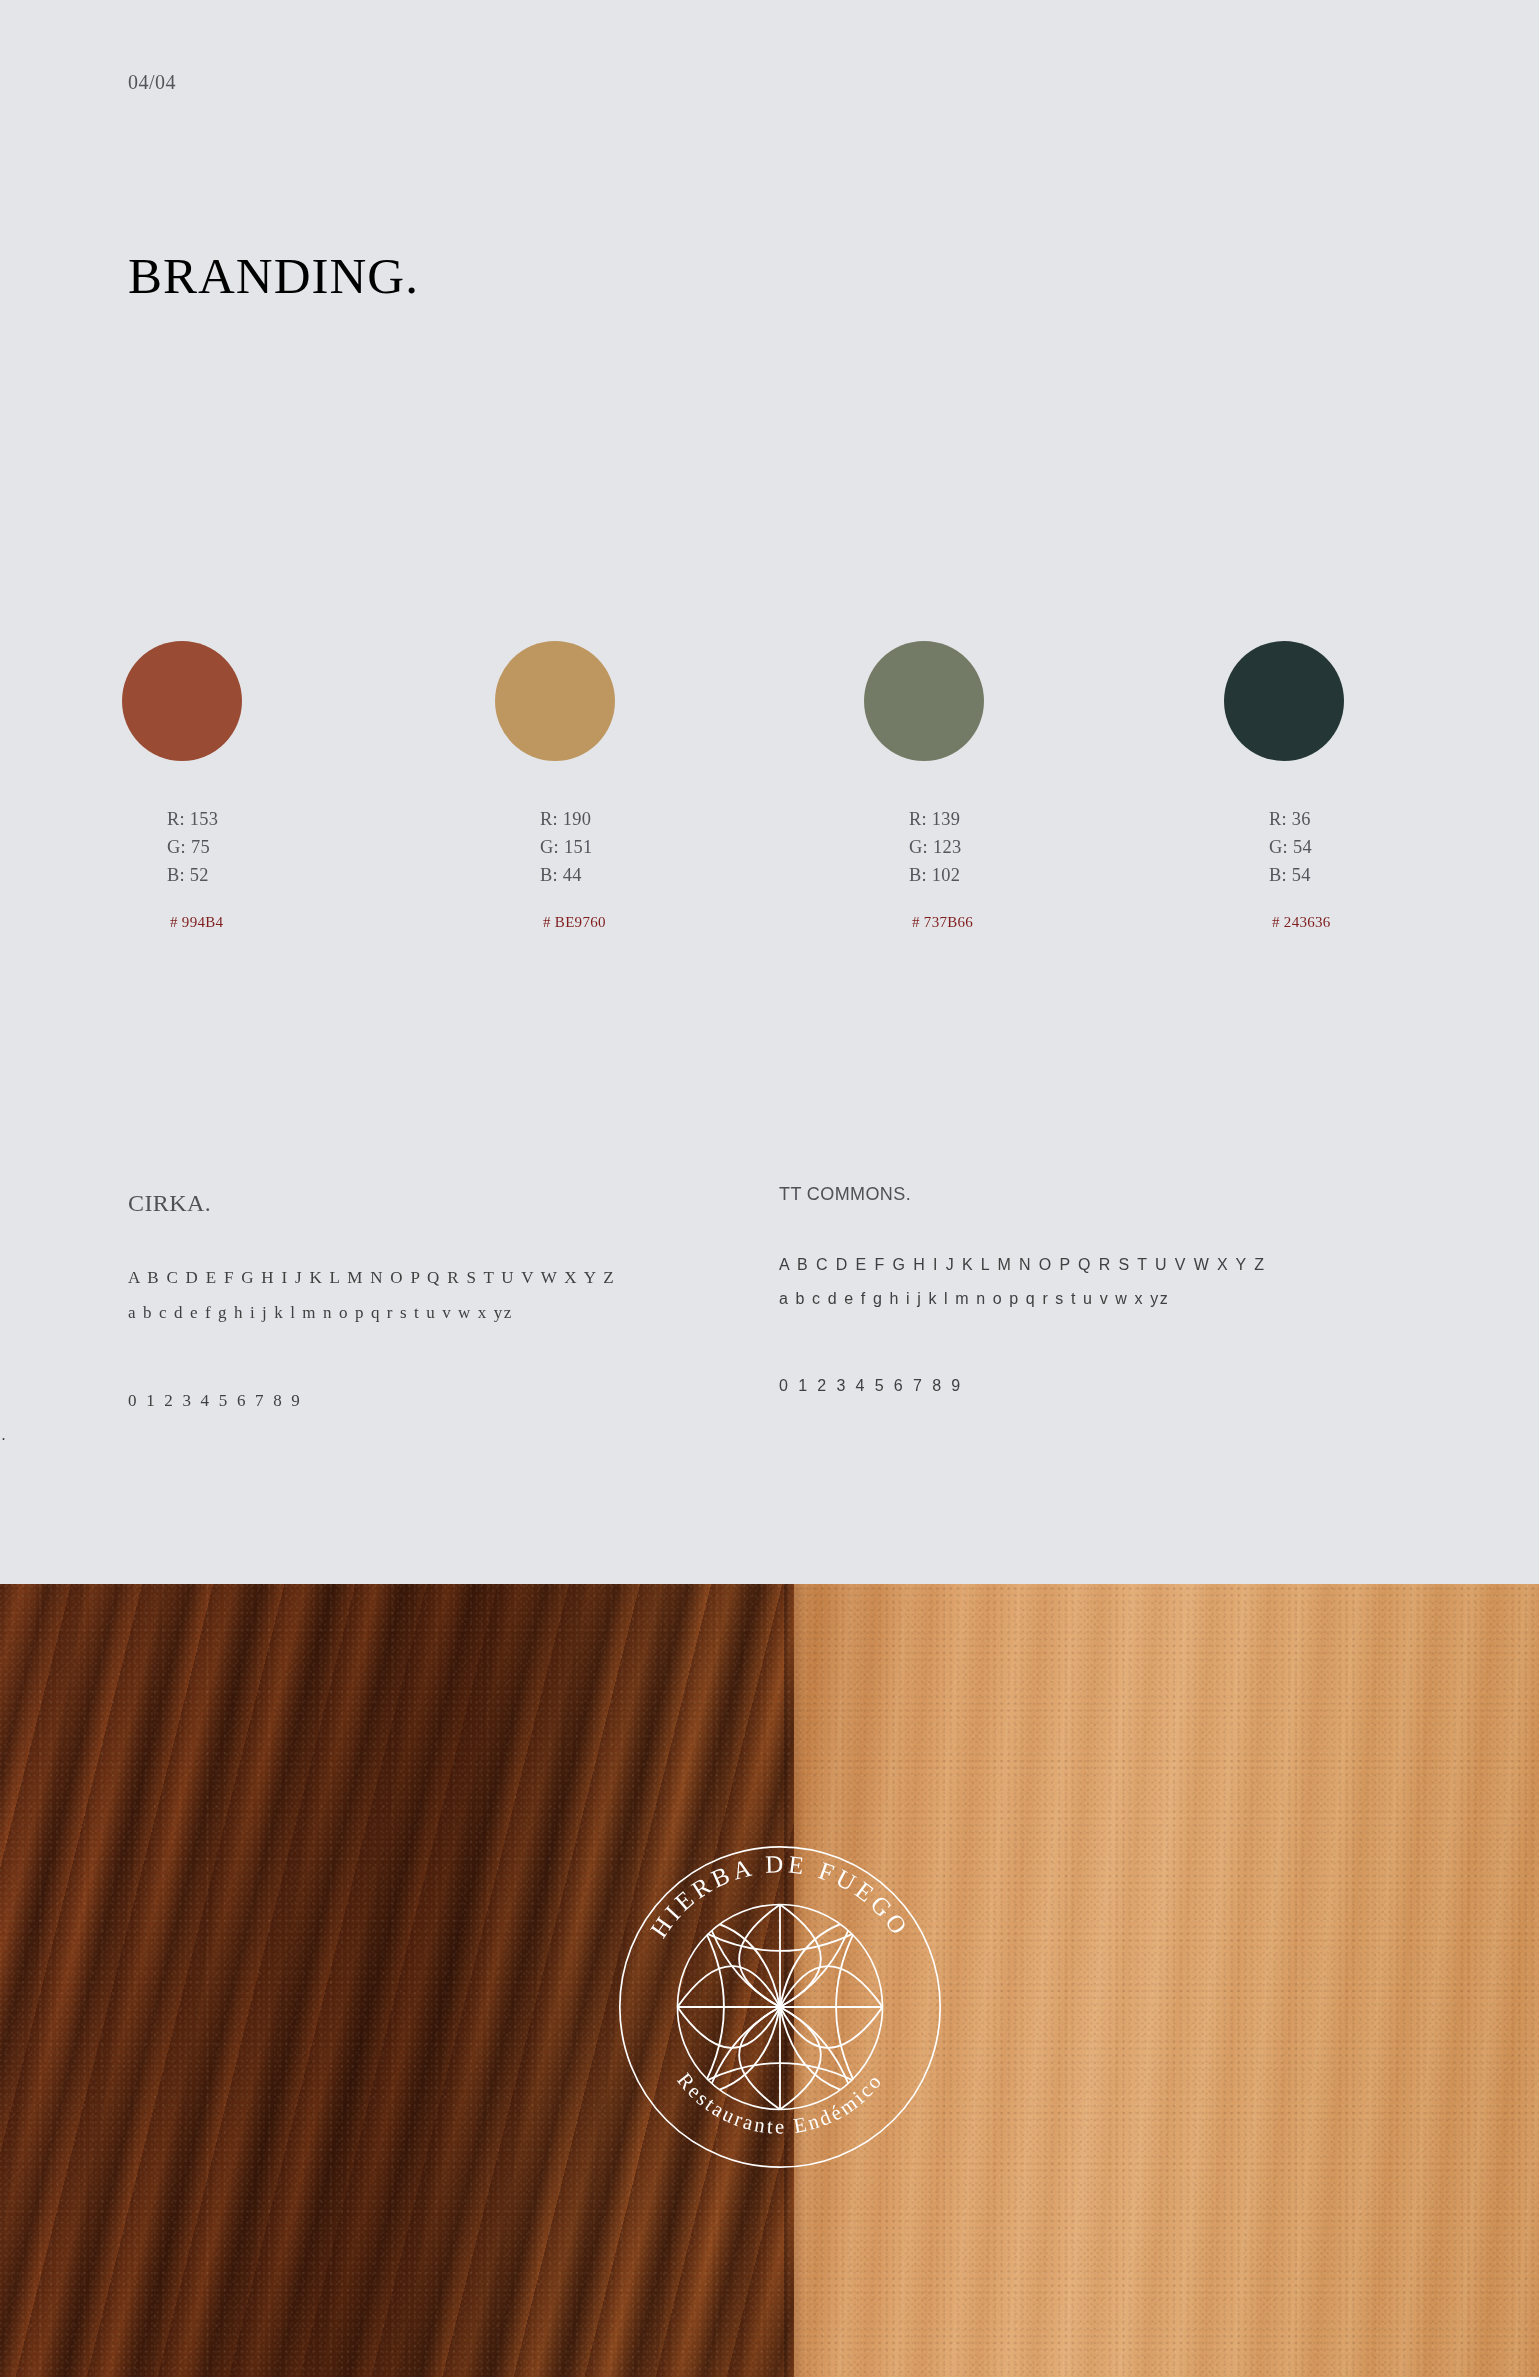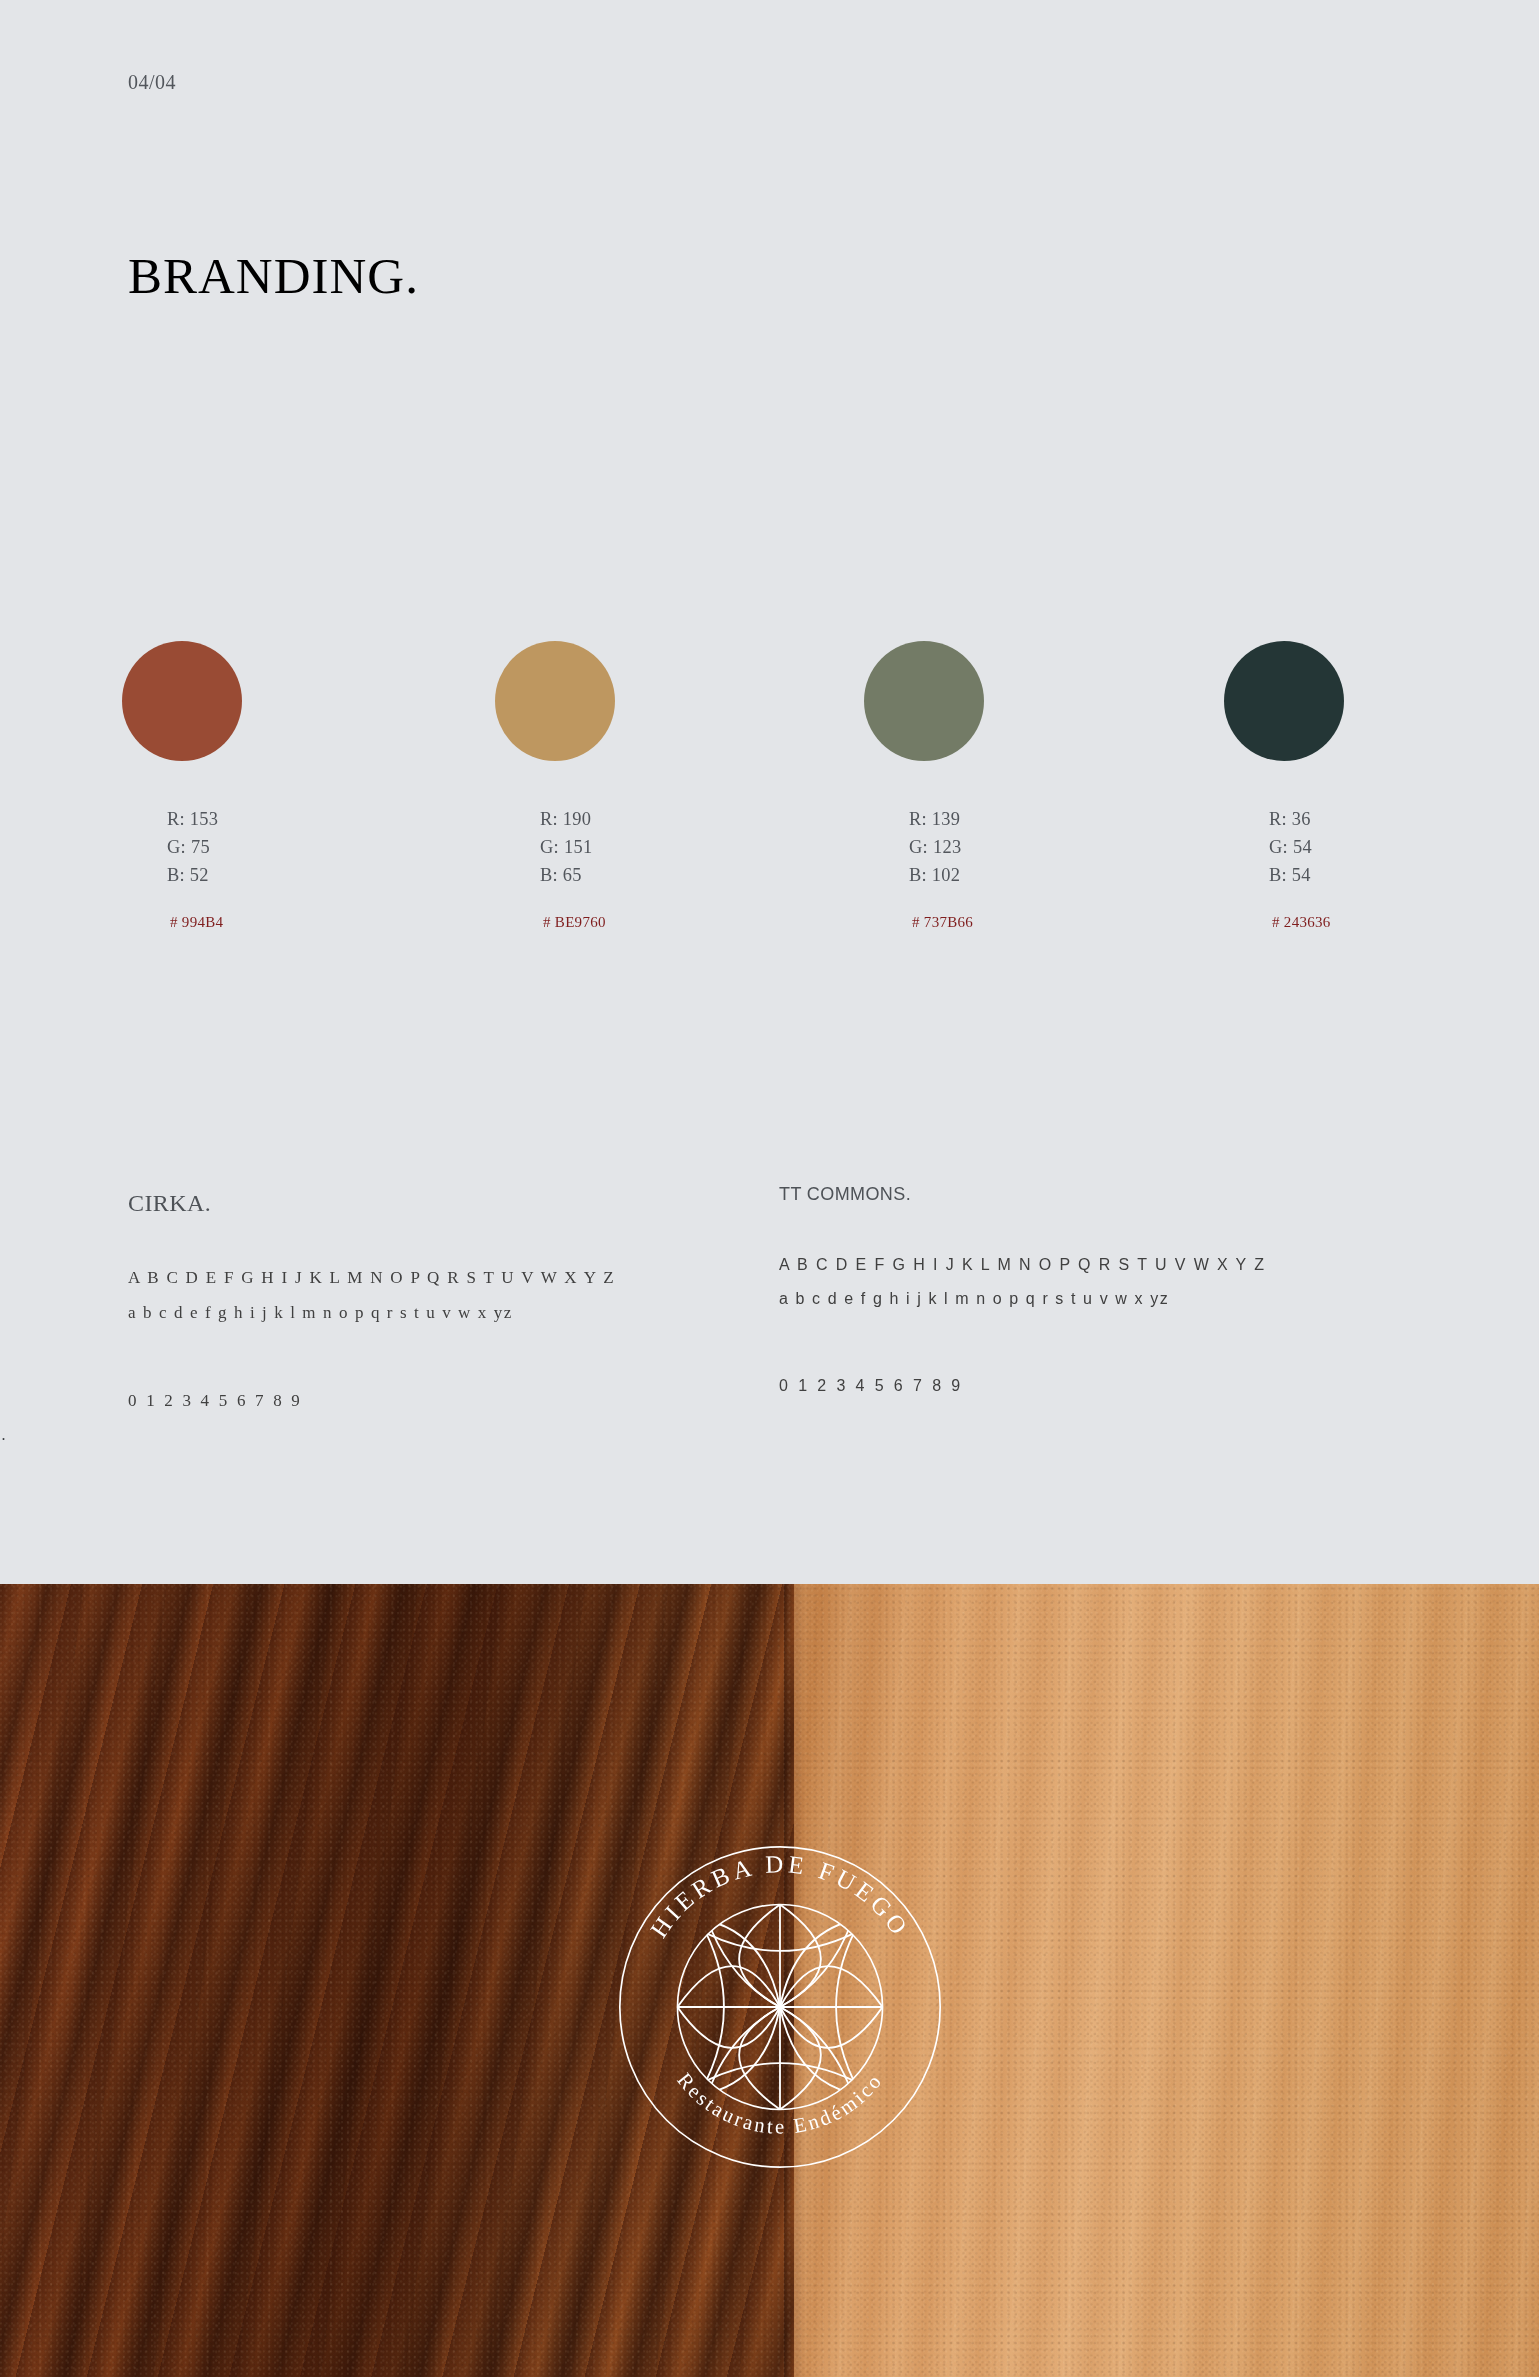--- a/index.html
+++ b/index.html
@@ -197,21 +197,21 @@
         <div>B: 52</div>
       </div>
       <div class="swatch-hex"># 994B4</div>
     </div>
 
     <div class="swatch s1">
       <div class="swatch-dot" style="background: rgb(190, 151, 96);"></div>
       <div class="swatch-rgb">
         <div>R: 190</div>
         <div>G: 151</div>
-        <div>B: 65</div>
+        <div>B: 44</div>
       </div>
       <div class="swatch-hex"># BE9760</div>
     </div>
 
     <div class="swatch s2">
       <div class="swatch-dot" style="background: rgb(115, 123, 102);"></div>
       <div class="swatch-rgb">
         <div>R: 139</div>
         <div>G: 123</div>
         <div>B: 102</div>

